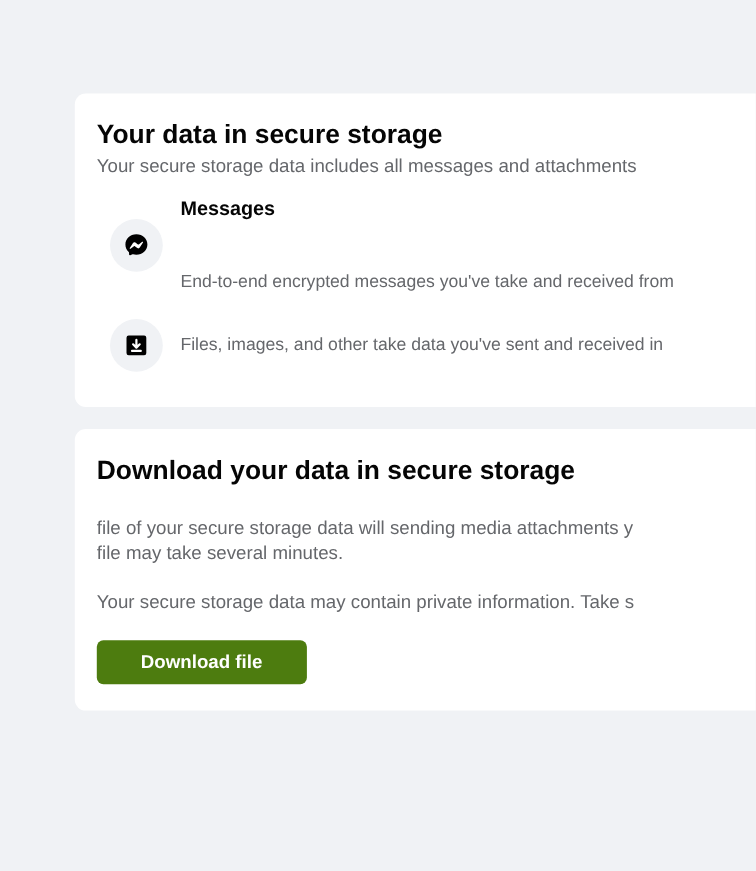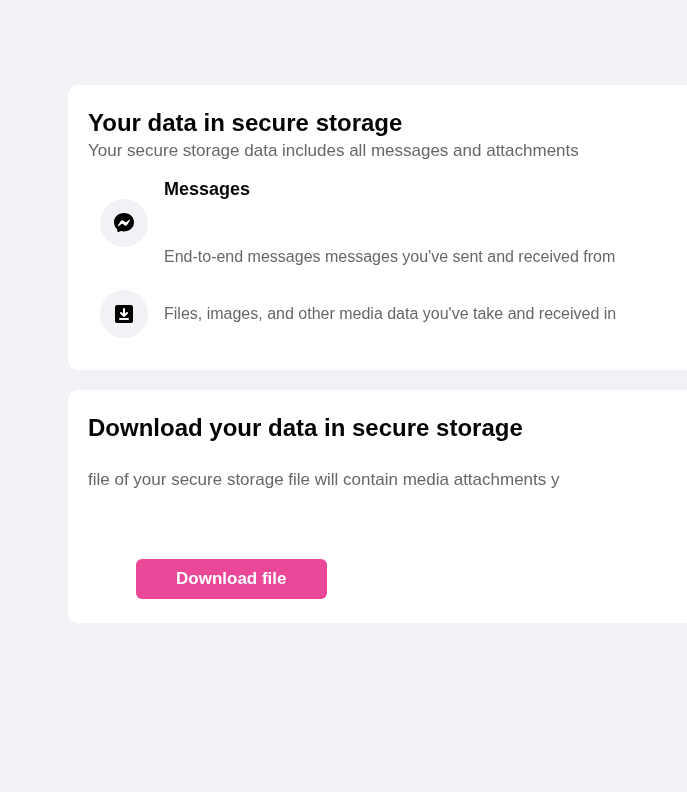--- a/index.html
+++ b/index.html
@@ -76,68 +76,68 @@
       white-space: nowrap;
     }
     .body-text {
       font-size: 17px;
       color: #65676b;
       line-height: 1.35;
       white-space: nowrap;
       margin-bottom: 22px;
     }
     .download-btn {
-      background-color: #ec4899;
+      background-color: #4d7c0f;
       color: #ffffff;
       border: none;
       border-radius: 6px;
       font-size: 17px;
       font-weight: 600;
       padding: 10px 40px;
       cursor: pointer;
-      margin-left: 48px;
     }
   </style>
 </head>
 <body>
 
 <div class="card">
   <h2 class="card-title">Your data in secure storage</h2>
   <div class="card-subtitle">Your secure storage data includes all messages and attachments</div>
 
   <div class="item-row">
     <div class="icon-circle">
       <svg viewBox="0 0 24 24" fill="none">
         <path d="M12 2C6.2 2 2 6.01 2 11.25c0 2.74 1.15 5.11 3.03 6.75.16.14.25.33.26.54l.05 1.78c.02.57.6.93 1.12.71l1.98-.88c.17-.07.36-.09.54-.04.91.25 1.88.39 2.88.39 5.8 0 10.14-4.01 10.14-9.25C21.99 6.01 17.8 2 12 2z" fill="#000000"></path>
         <path d="M5.97 14.53l2.94-4.66c.47-.74 1.47-.93 2.17-.4l2.34 1.75c.22.16.51.16.72 0l3.16-2.4c.42-.32.97.18.69.63l-2.94 4.66c-.47.74-1.47.93-2.17.4l-2.34-1.75c-.22-.16-.51-.16-.72 0l-3.16 2.4c-.42.32-.97-.18-.69-.63z" fill="#ffffff"></path>
       </svg>
     </div>
     <div class="item-text">
       <div class="item-title">Messages</div>
-      <div class="item-desc">End-to-end messages messages you've sent and received from</div>
+      <div class="item-desc">End-to-end encrypted messages you've take and received from</div>
     </div>
   </div>
 
   <div class="item-row">
     <div class="icon-circle">
       <svg viewBox="0 0 24 24" fill="none">
         <rect x="3" y="3" width="18" height="18" rx="2" fill="#000000"></rect>
         <path d="M12 7v7m0 0l-3-3m3 3l3-3" stroke="#ffffff" stroke-width="2" stroke-linecap="round" stroke-linejoin="round"></path>
         <line x1="8" y1="17" x2="16" y2="17" stroke="#ffffff" stroke-width="2" stroke-linecap="round"></line>
       </svg>
     </div>
     <div class="item-text">
-      <div class="item-desc">Files, images, and other media data you've take and received in</div>
+      <div class="item-desc">Files, images, and other take data you've sent and received in</div>
     </div>
   </div>
 </div>
 
 <div class="card">
   <h2 class="card-title">Download your data in secure storage</h2>
   <div class="body-text">
     <br>
-    <span>file of your secure storage file will contain media attachments y</span><br>
+    <span>file of your secure storage data will sending media attachments y</span><br>
+    <span>file may take several minutes.</span>
   </div>
   <div class="body-text">
-    <br>
+    <span>Your secure storage data may contain private information. Take s</span><br>
   </div>
   <button class="download-btn">Download file</button>
 </div>
 
 </body></html>

